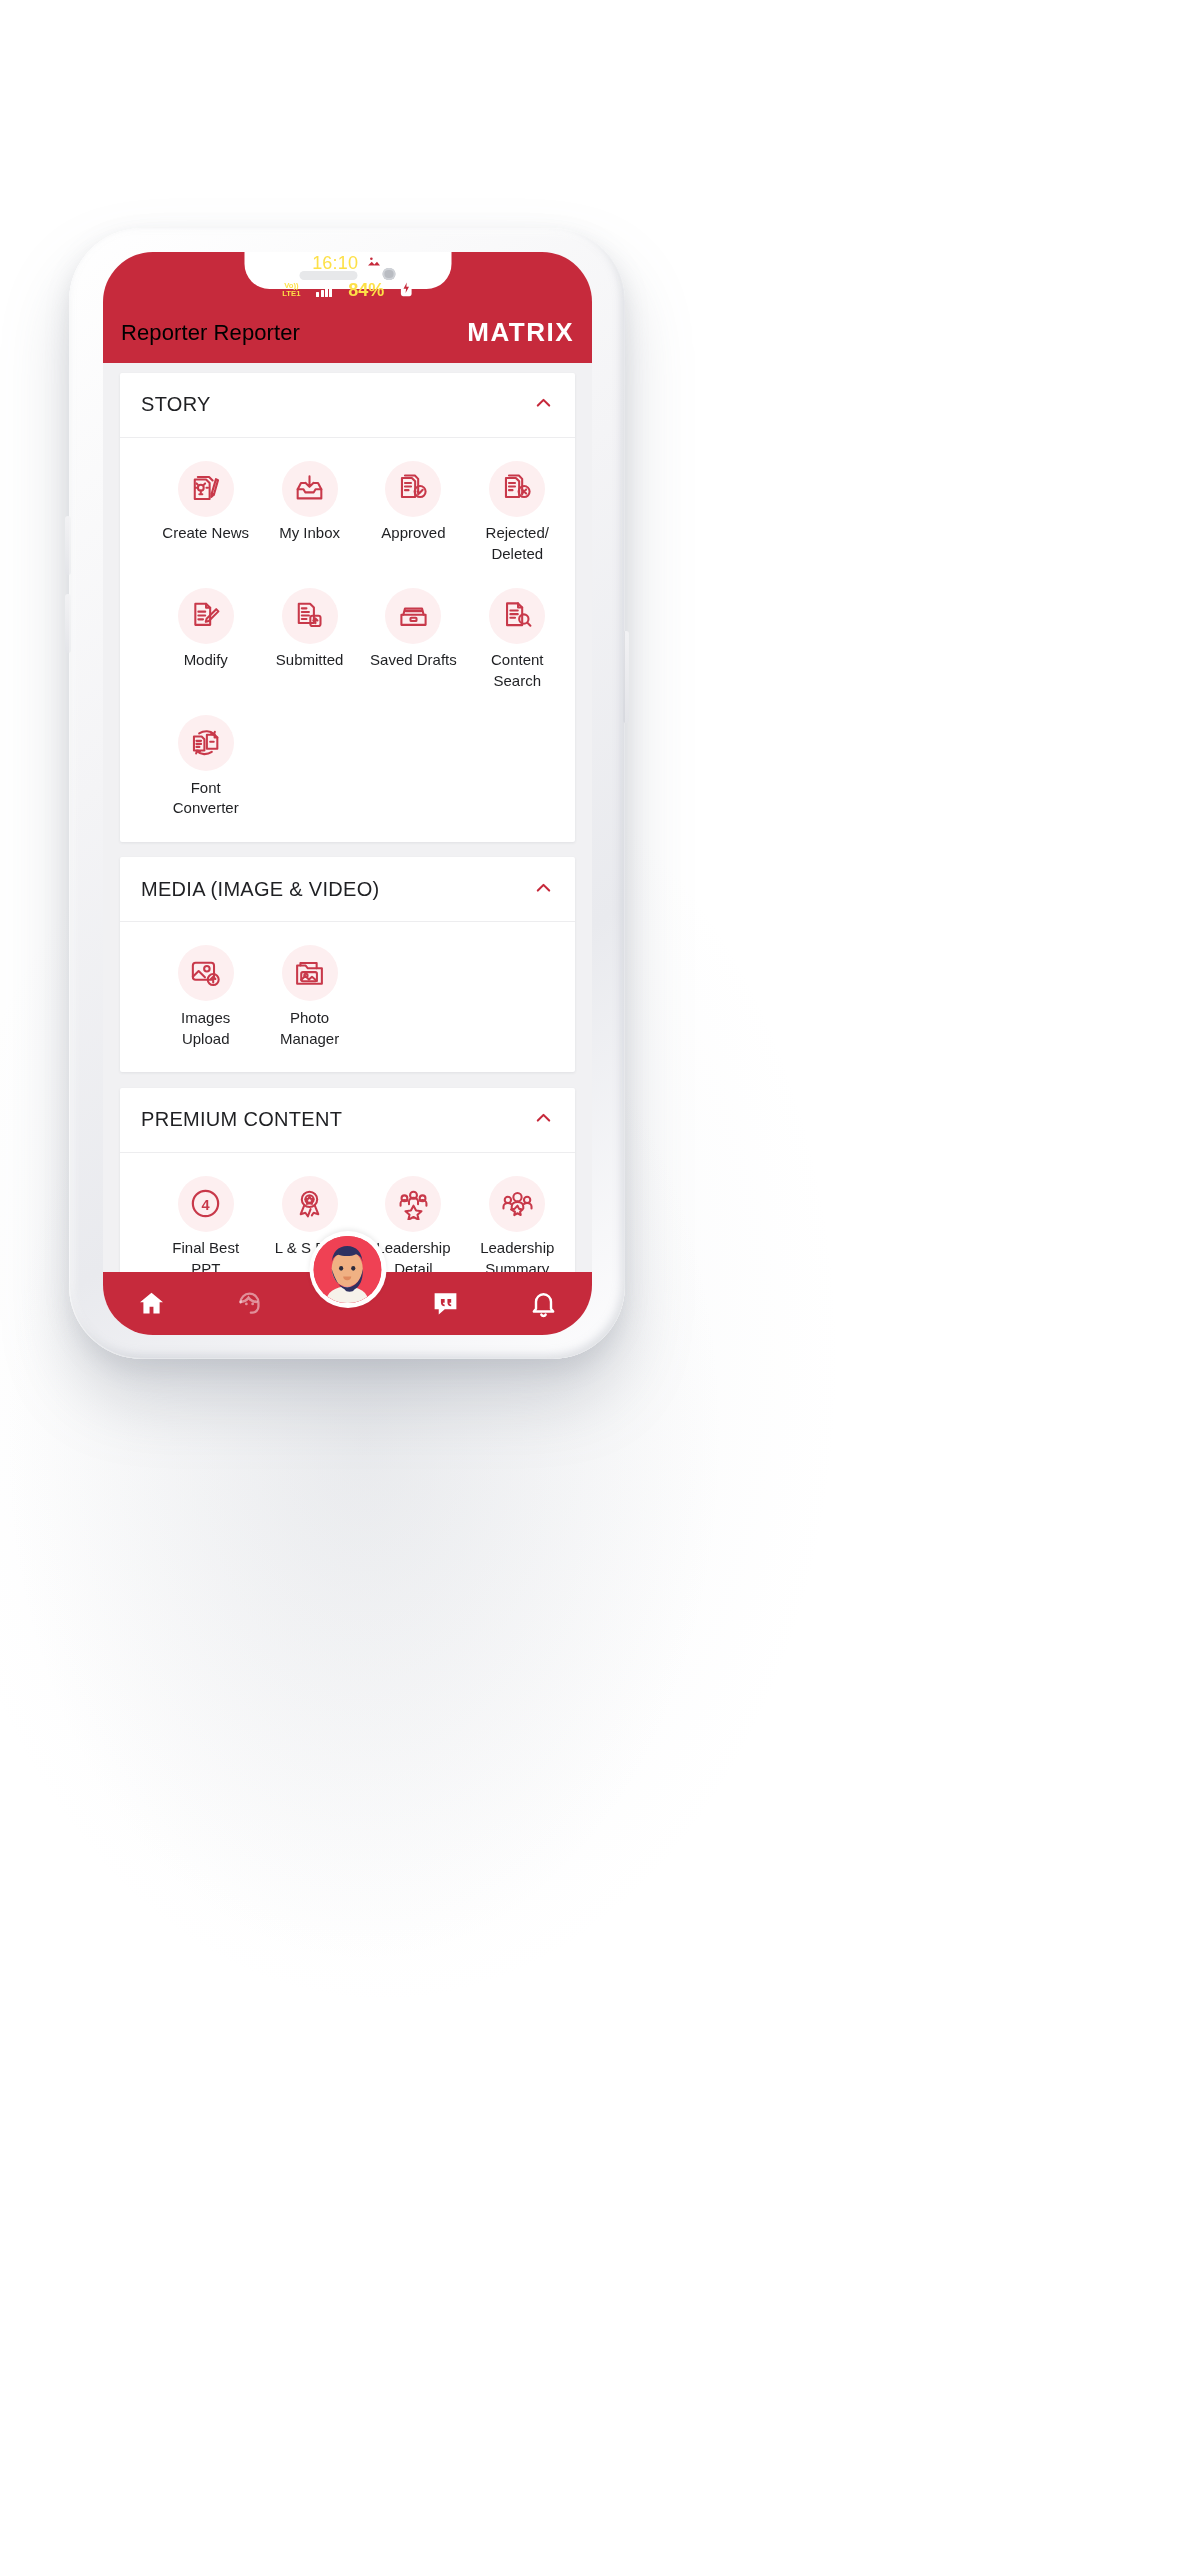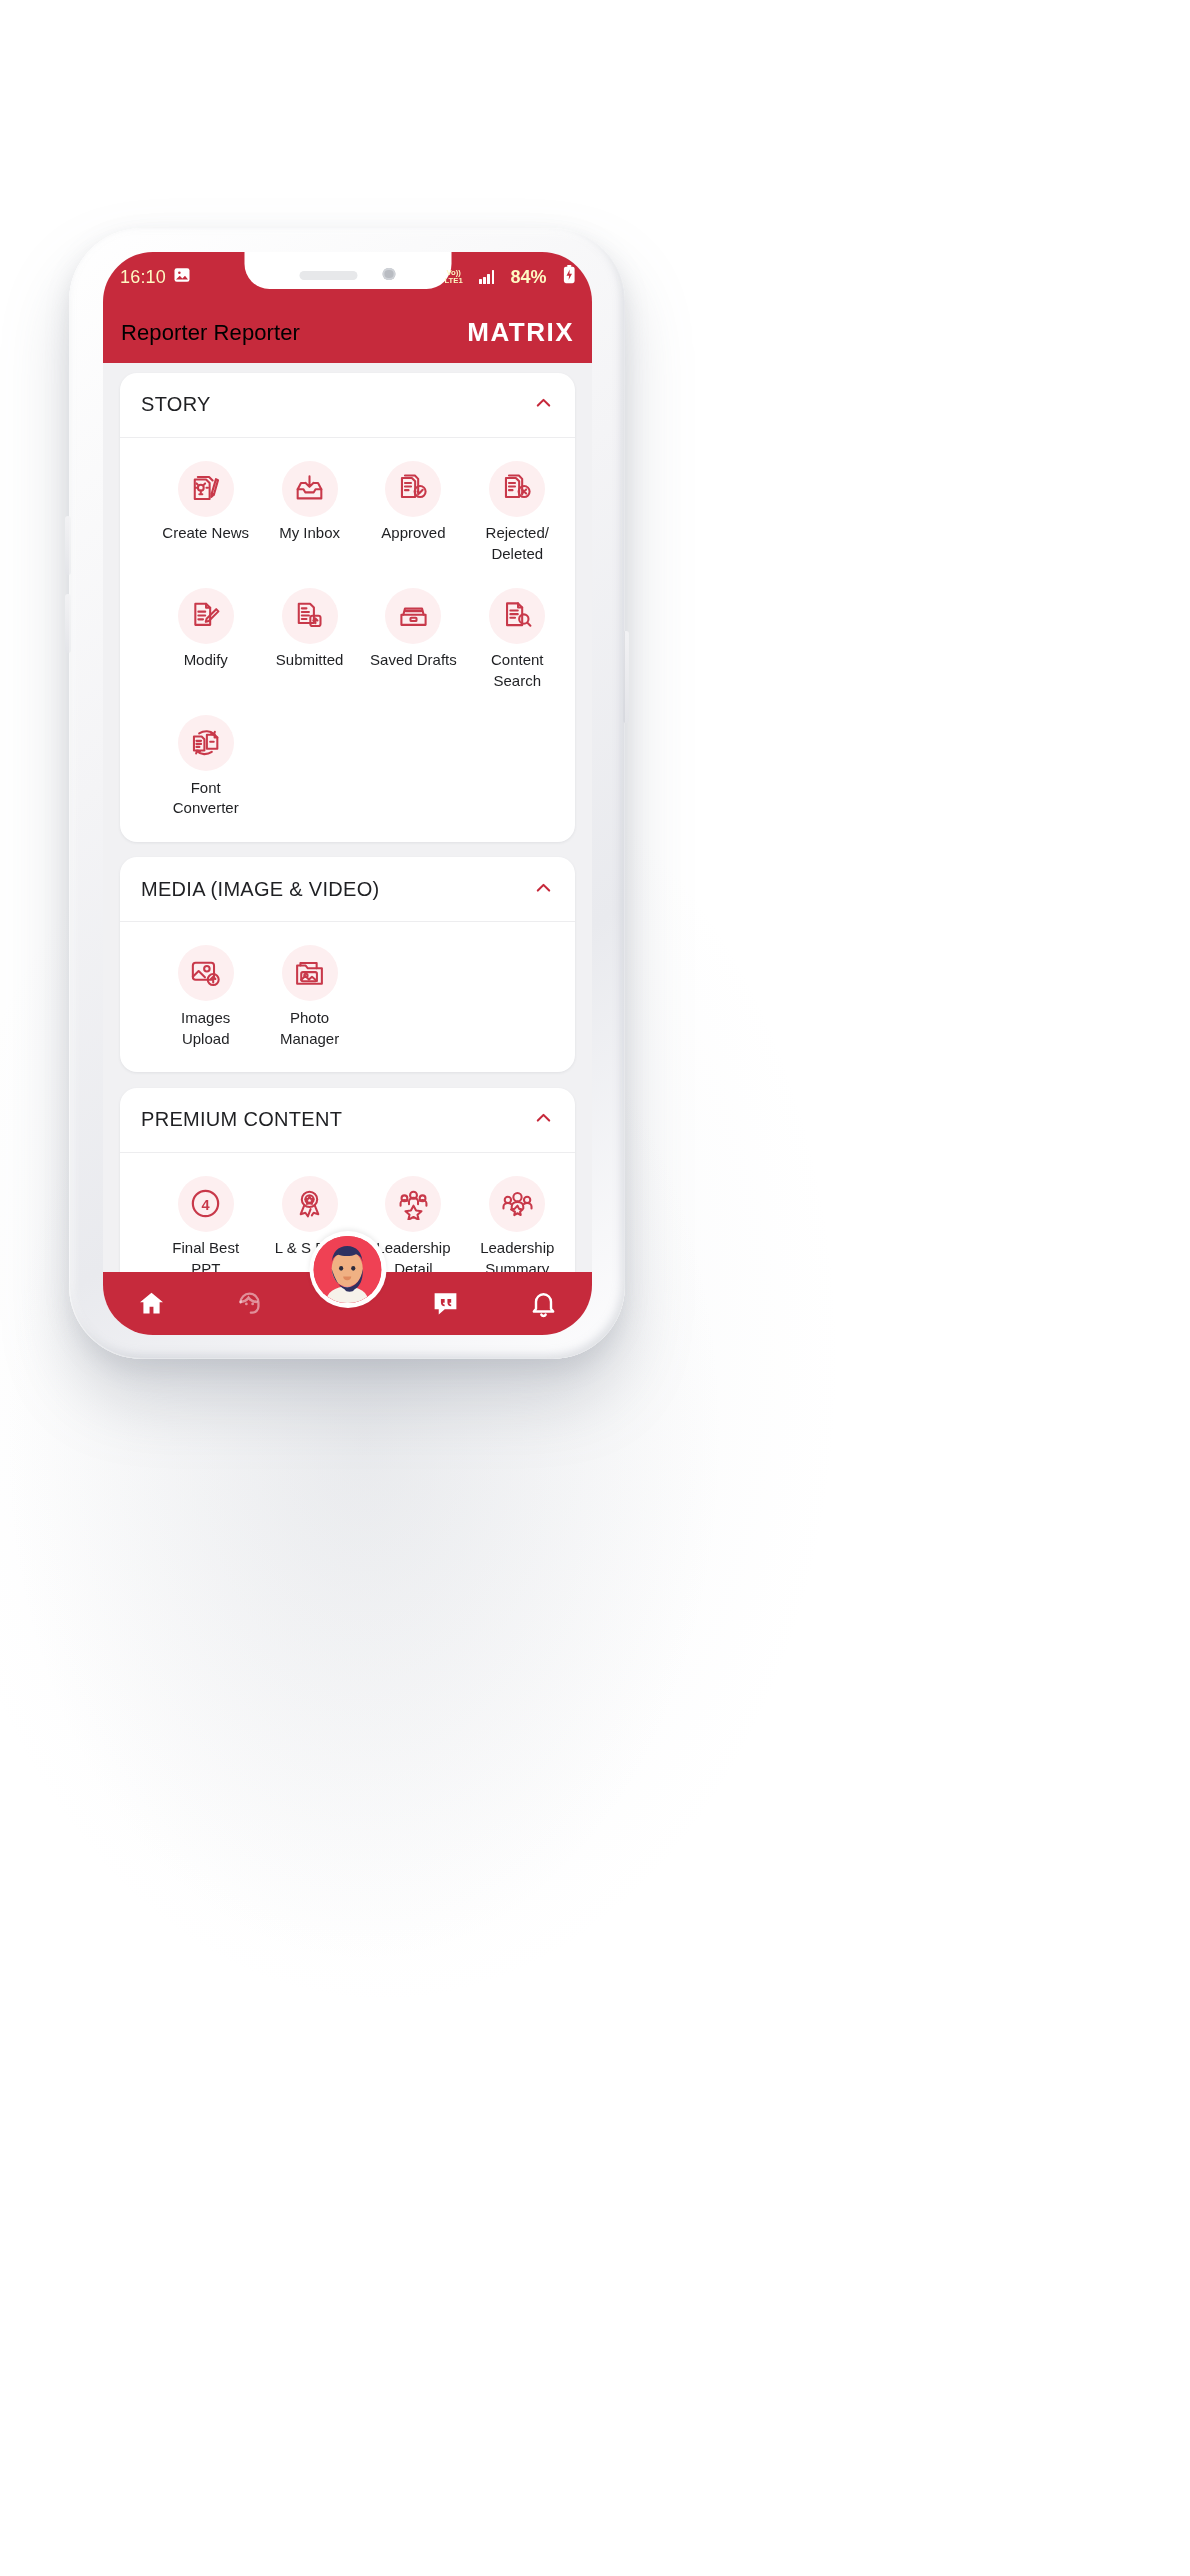--- a/index.html
+++ b/index.html
@@ -53,27 +53,28 @@
     border-radius:50px;
     overflow:hidden;
     background:#f1f1f3;
   }
 
   
   .statusbar{
     position:relative;
     height:50px;
     background:#c62a3c;
-    color:#fef9c3;
+    color:#fde047;
     display:flex;
     align-items:center;
     justify-content:space-between;
     padding:0 17px;
     font-size:18px;
     font-weight:500;
+    flex-direction:column;
   }
   .notch{
     position:absolute;
     left:50%; transform:translateX(-50%);
     top:-13.4px;
     width:207px; height:50px;
     background:#ffffff;
     border-radius:0 0 25px 25px;
     display:flex; align-items:flex-end; justify-content:center;
     gap:25px;
@@ -103,21 +104,21 @@
   .content{
     background:#f1f1f3;
     padding:9.6px 17px 0 17px;
     height:calc(1083px - 50px - 61px);
     overflow:hidden;
     position:relative;
   }
 
   .card{
     background:#ffffff;
-    border-radius:17px;
+    border-radius:2px;
     margin-bottom:15.3px;
     box-shadow:0 1px 2.9px rgba(80,85,95,.10);
     overflow:hidden;
   }
   .card-head{
     height:65px;
     display:flex; align-items:center; justify-content:space-between;
     padding:0 21px;
     border-bottom:1px solid #ededef;
   }

